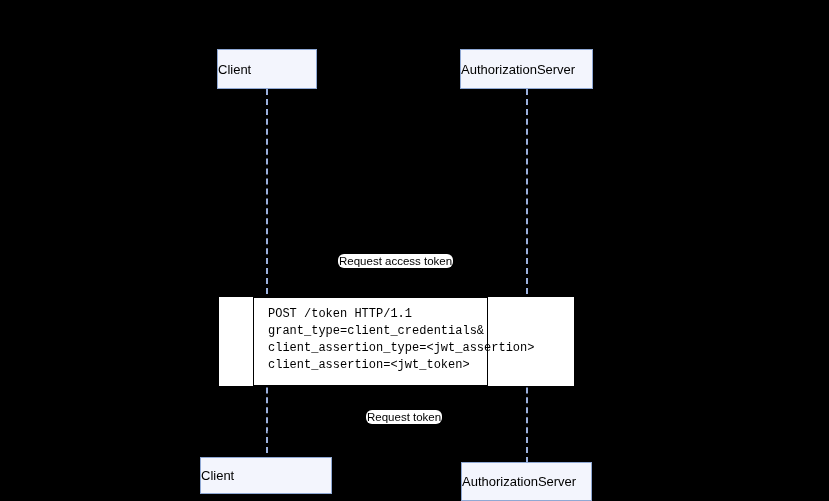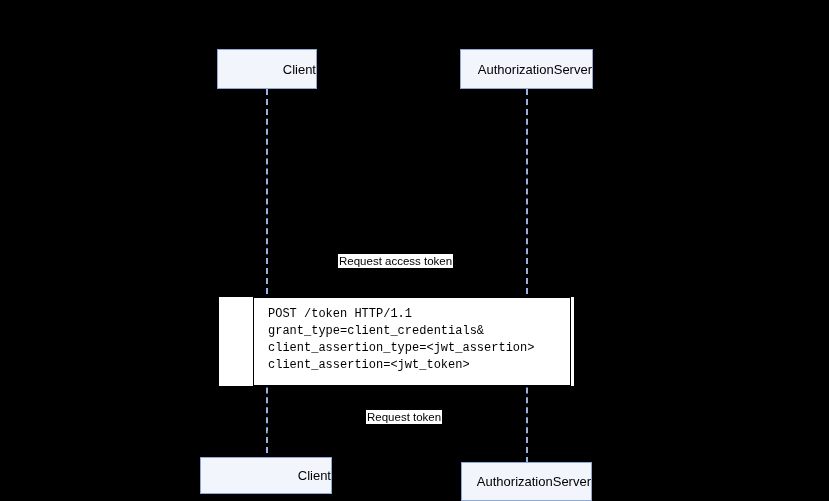--- a/index.html
+++ b/index.html
@@ -17,21 +17,21 @@
   }
 
   
   .participant {
     position: absolute;
     box-sizing: border-box;
     background: #f3f5fd;
     border: 1px solid #8fa8d4;
     display: flex;
     align-items: center;
-    justify-content: flex-end;
+    justify-content: flex-start;
     color: #000000;
     font-size: 13px;
     font-family: "Liberation Sans", sans-serif;
     white-space: nowrap;
   }
 
   
   .lifeline {
     position: absolute;
     width: 0;
@@ -41,20 +41,21 @@
   
   .msg-label {
     position: absolute;
     background: #ffffff;
     color: #000000;
     font-size: 11.5px;
     font-family: "Liberation Sans", sans-serif;
     line-height: 14px;
     padding: 0 1px;
     white-space: nowrap;
+    border-radius: 6px;
   }
 
   
   .msg-line {
     position: absolute;
     height: 0;
     border-top: 1px solid #000000;
   }
   .msg-arrowhead {
     position: absolute;
@@ -101,21 +102,21 @@
   <div class="participant" style="left:460px; top:49px; width:133px; height:40px;">
     <span>AuthorizationServer</span>
   </div>
 
   <div class="msg-line" style="left:267px; top:276px; width:252px;"></div>
   <div class="msg-arrowhead right" style="left:519px; top:272px;"></div>
   <div class="msg-label" style="left:338px; top:254px;">Request access token</div>
 
   <div class="note-band" style="left:219px; top:297px; width:355px; height:89px;"></div>
 
-  <div class="note-box" style="left:253px; top:297px; width:318px; height:89px;">POST /token HTTP/1.1
+  <div class="note-box" style="left:253px; top:297px; width:235px; height:89px;">POST /token HTTP/1.1
 grant_type=client_credentials&amp;
 client_assertion_type=&lt;jwt_assertion&gt;
 client_assertion=&lt;jwt_token&gt;</div>
 
   <div class="msg-line" style="left:274px; top:432px; width:252px;"></div>
   <div class="msg-arrowhead left" style="left:267px; top:428px;"></div>
   <div class="msg-label" style="left:366px; top:410px;">Request token</div>
 
   <div class="participant" style="left:200px; top:457px; width:132px; height:37px;">
     <span>Client</span>

